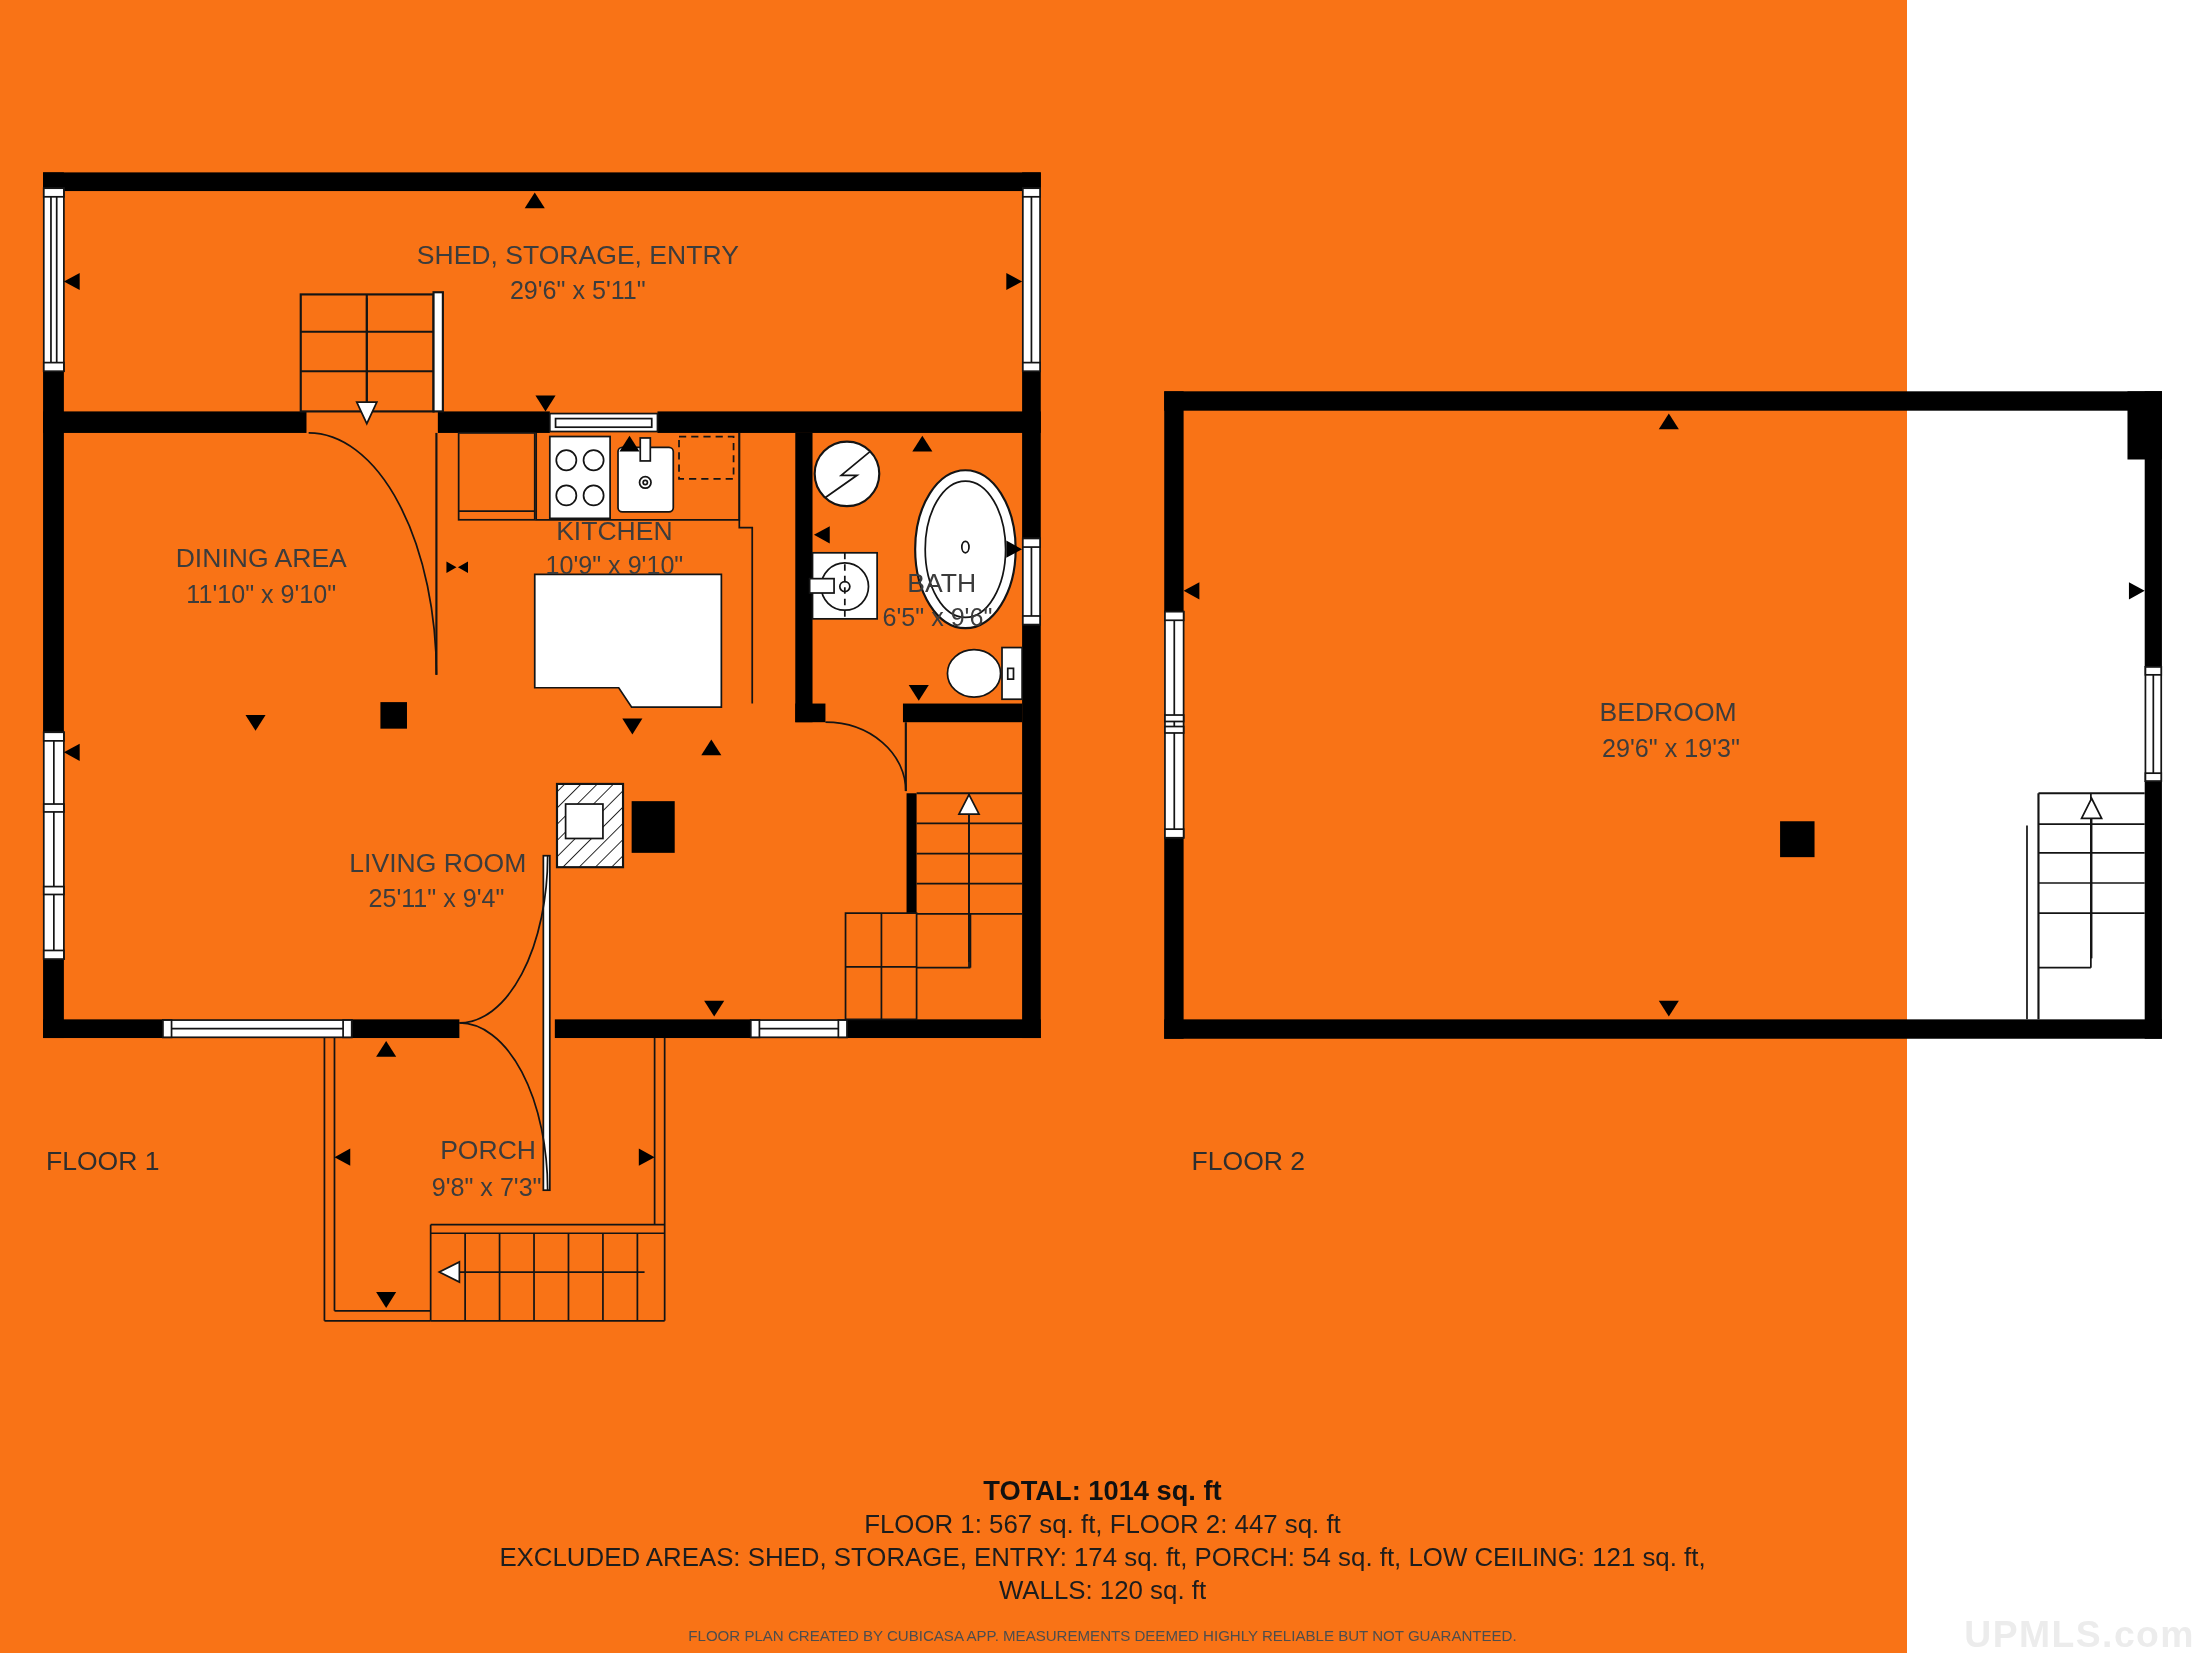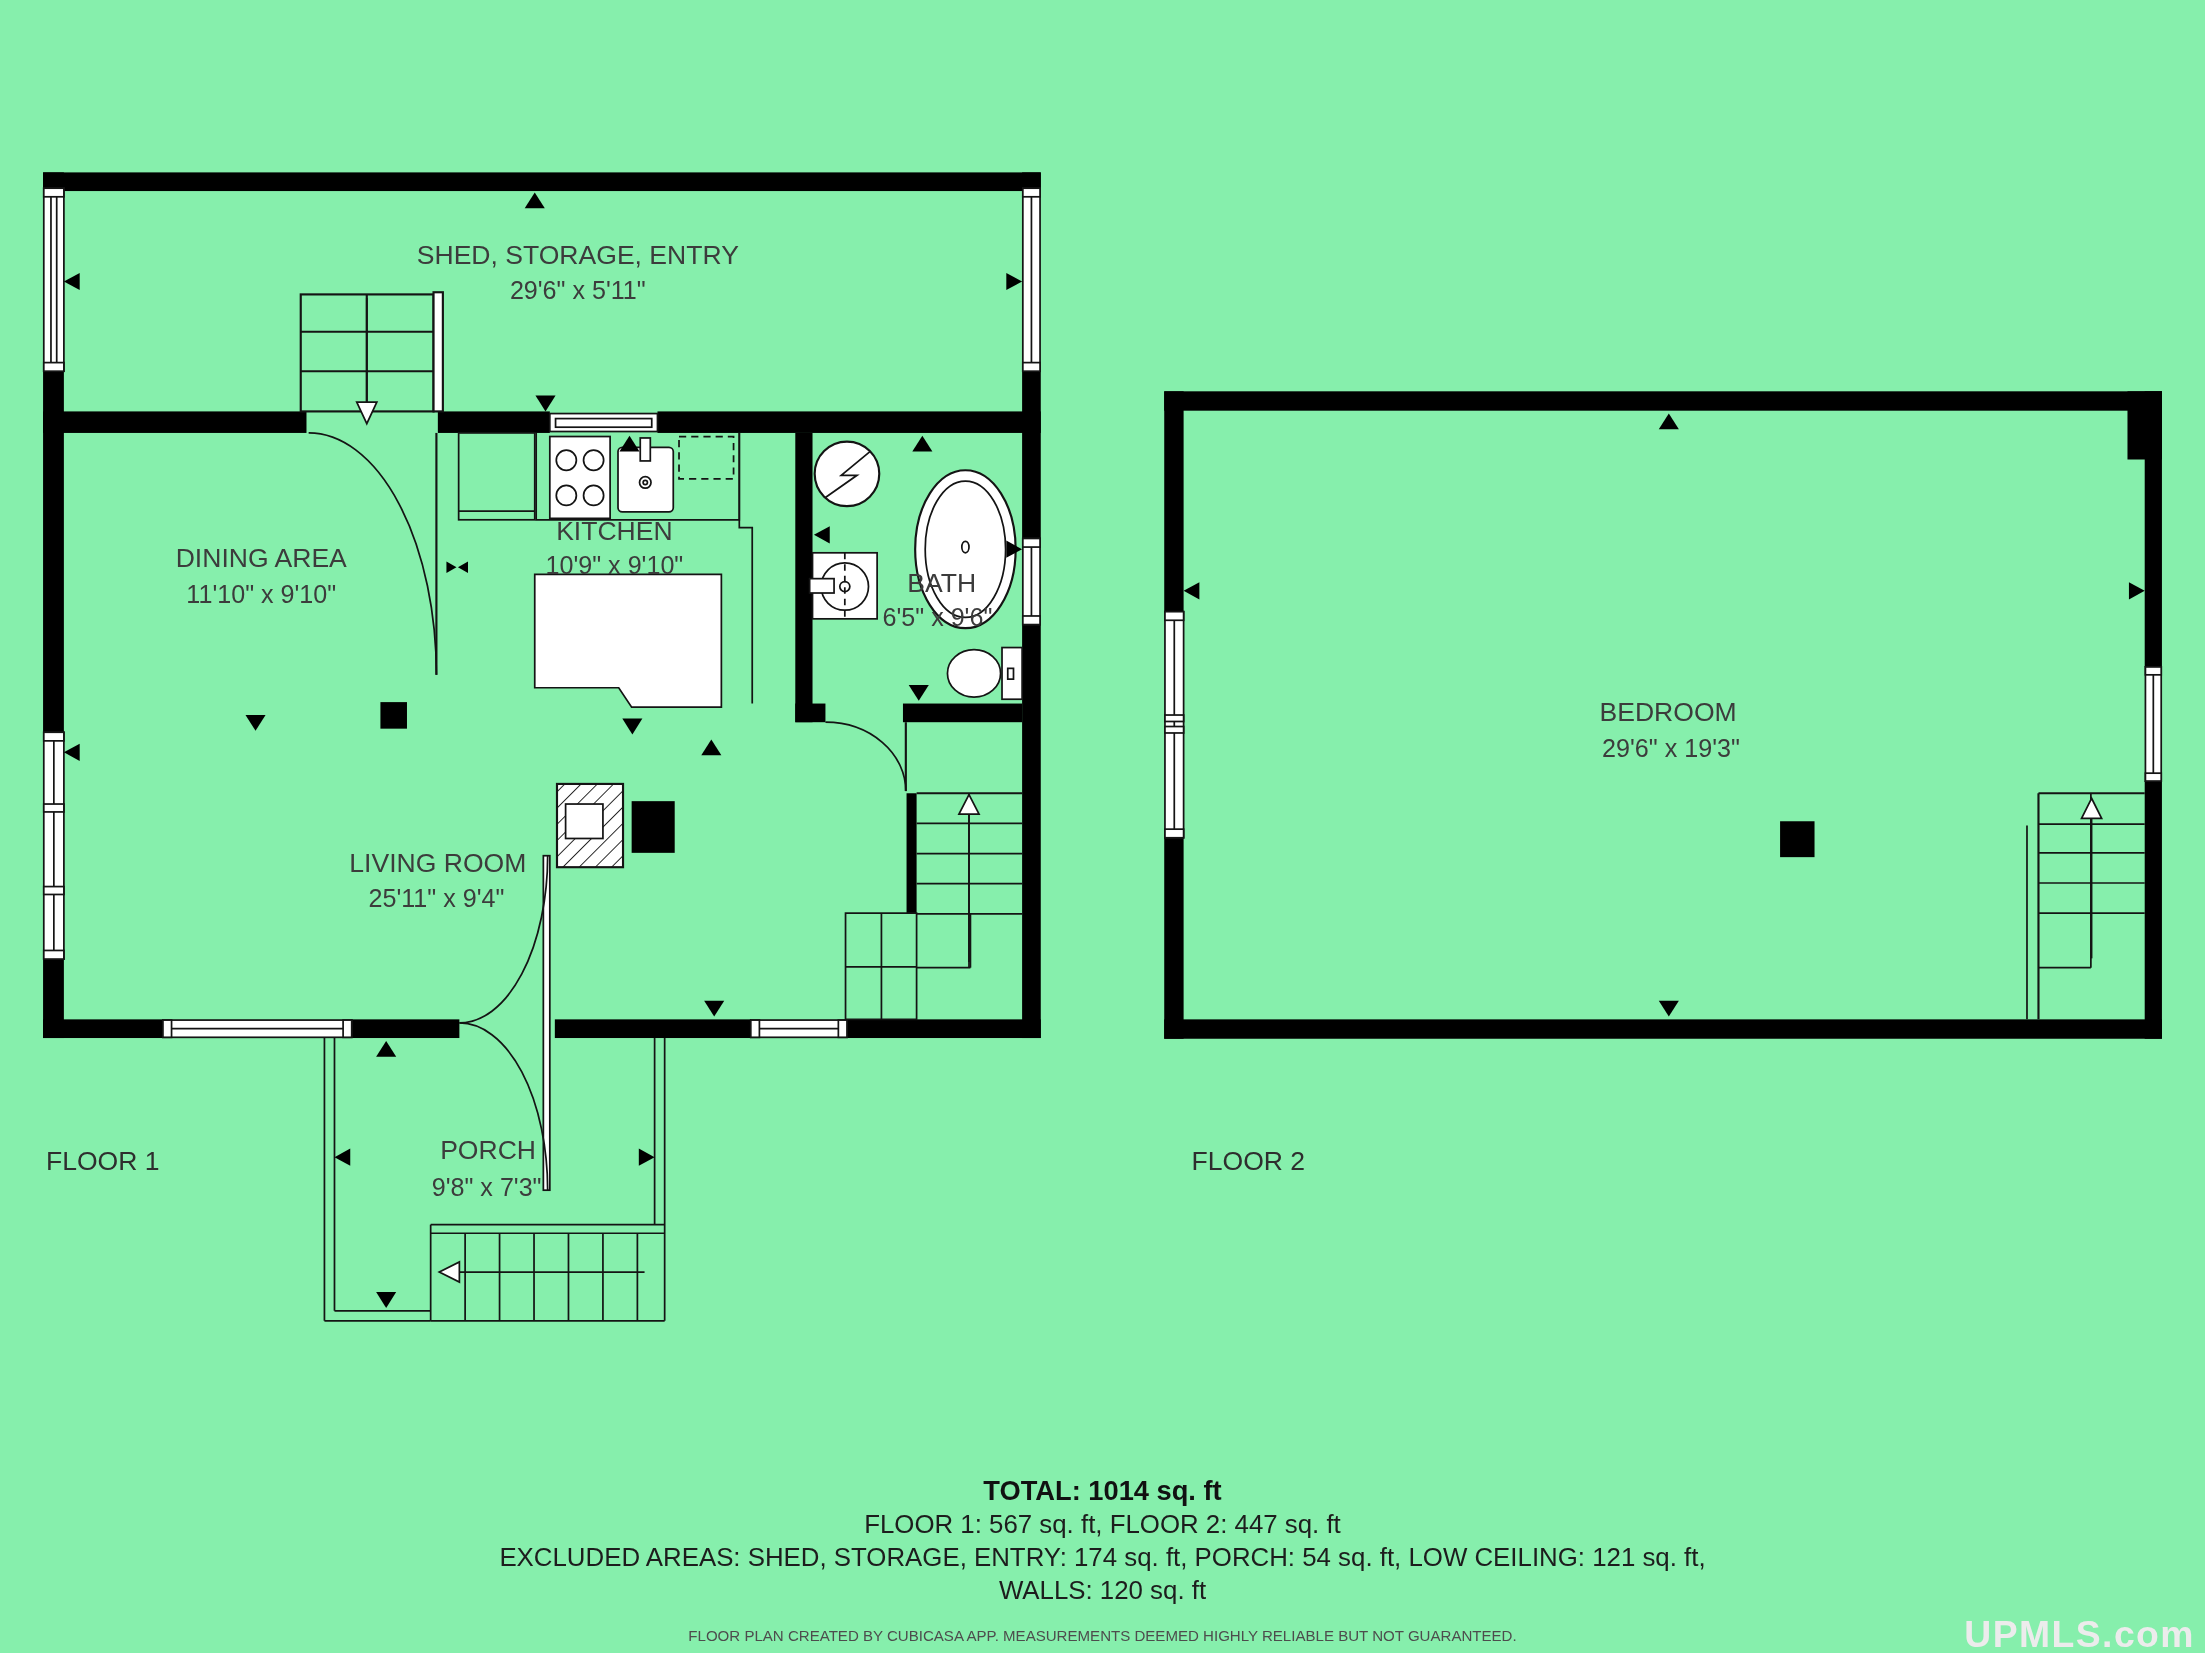--- a/index.html
+++ b/index.html
@@ -1,16 +1,16 @@
 <!DOCTYPE html>
 <html style="font-size:11.5px"><head>
 <meta charset="utf-8">
 <style>
   html,body{margin:0;padding:0;background:#fff;}
-  .page{width:2205px;height:1654px;position:relative;background:#86efac;}
+  .page{width:1907px;height:1654px;position:relative;background:#f97316;}
   svg{display:block;}
   .wall{fill:#000;stroke:none;}
   .ln{stroke:#141414;stroke-width:3;fill:none;}
   .thin{stroke:#141414;stroke-width:2.4;fill:none;}
   .whitefill{fill:#fff;}
   .blackfill{fill:#000;}
   text{font-family:"Liberation Sans","DejaVu Sans",sans-serif;}
   .room{font-size:37px;fill:#3c3c3c;}
   .dims{font-size:35px;fill:#3c3c3c;}
   .floorlbl{font-size:37px;fill:#2e2e2e;}

